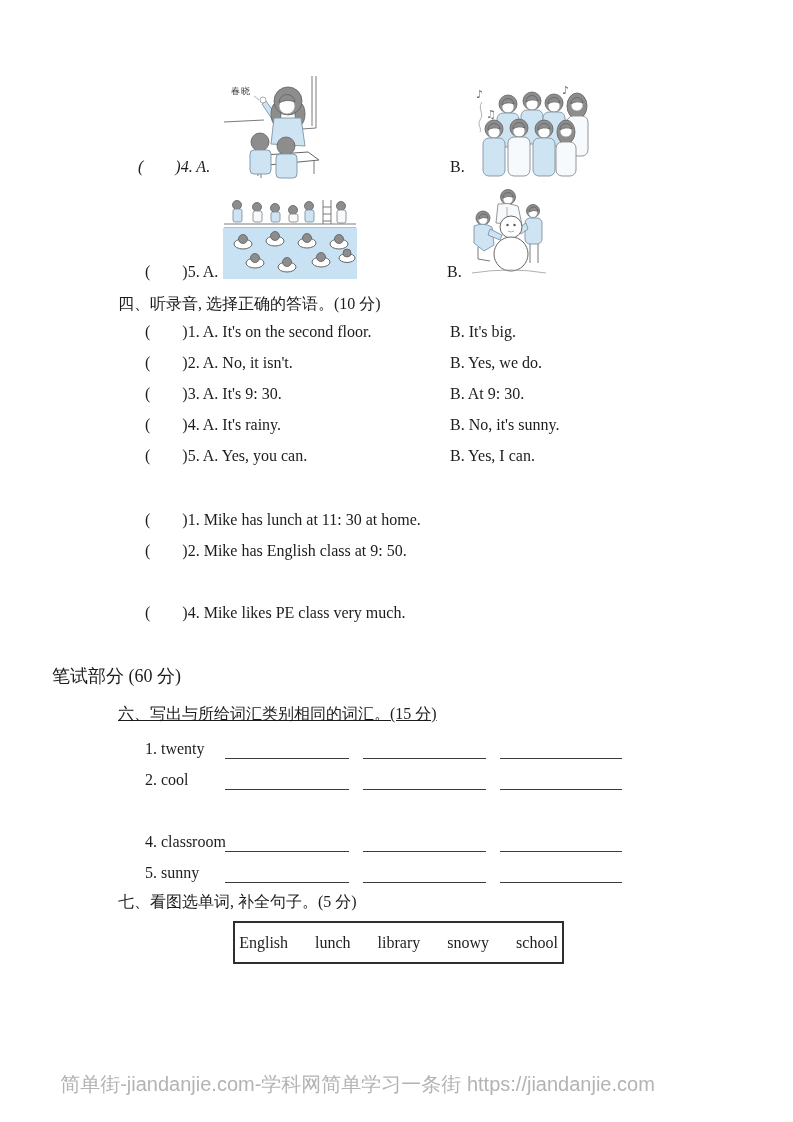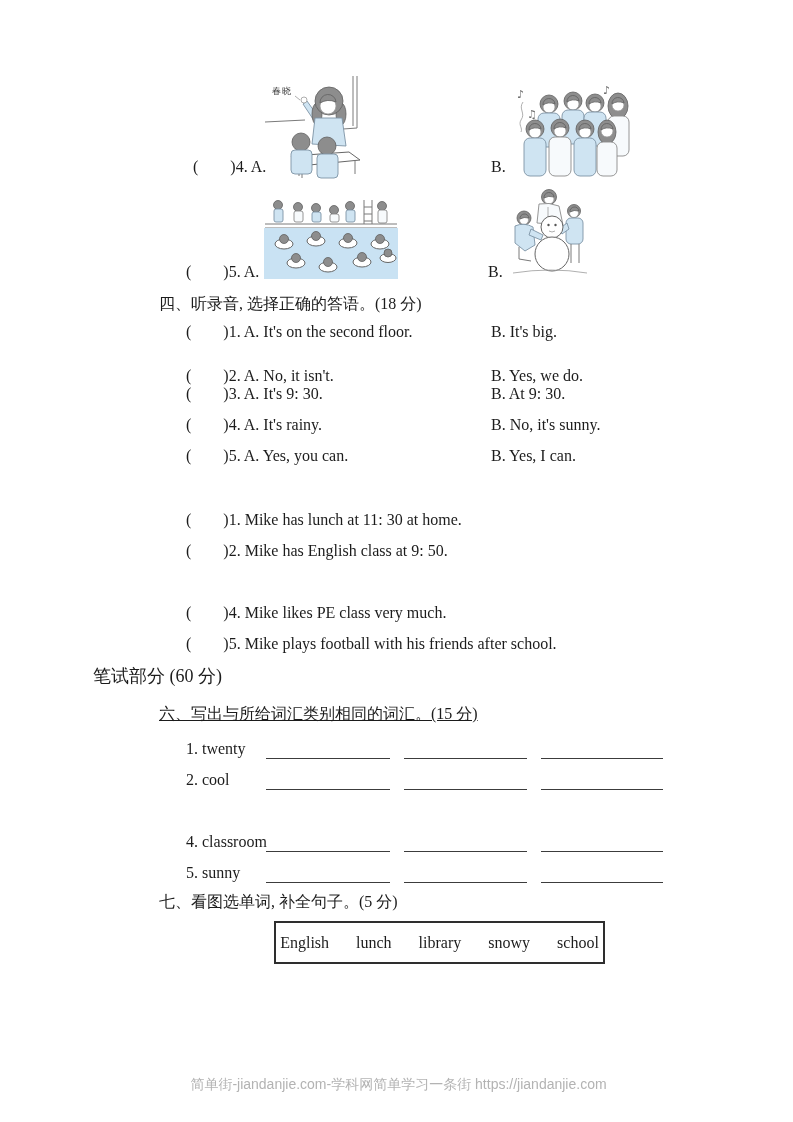--- a/index.html
+++ b/index.html
@@ -1,19 +1,19 @@
 <!DOCTYPE html>
 <html><head>
 <meta charset="utf-8">
 <style>
   html,body { margin:0; padding:0; background:#ffffff; }
   .page {
     position:relative; width:698px; height:1122px; background:#ffffff;
     font-family:"Liberation Serif","DejaVu Serif",serif;
-    font-size:16px; line-height:20px; color:#1c1c1c; overflow:hidden;margin-left:41px;
+    font-size:16px; line-height:20px; color:#1c1c1c; overflow:hidden;
   }
   .abs { position:absolute; }
   .sec-title { left:118px; white-space:pre; }
   .qrow { left:0; width:793px; height:22px; }
   .qrow .a { position:absolute; left:145px; white-space:pre; }
   .qrow .b { position:absolute; left:450px; white-space:pre; }
   .srow { left:145px; white-space:pre; }
   .heading-center { left:52px; width:753px; font-size:18px; white-space:pre; }
   .w6row { left:0; width:793px; height:24px; }
   .w6row .lbl { position:absolute; left:145px; white-space:pre; }
@@ -23,21 +23,21 @@
   .blank.c3 { left:500px; width:122px; }
   .word-box {
     left:233px; top:921px; width:331px; height:43px;
     border:2px solid #2e2e2e; box-sizing:border-box;
     display:flex; align-items:center; justify-content:center; gap:27px;
   }
   .pic-label { white-space:pre; }
   .footer {
     left:0; top:1074px; width:715px; text-align:center;
     font-family:"Liberation Sans","DejaVu Sans",sans-serif;
-    font-size:14px; color:#b3b3b3;
+    font-size:20px; color:#b3b3b3;
   }
   
   svg { display:block; }
   .ln   { stroke:#7a7a7a; stroke-width:1; fill:none; }
   .lnl  { stroke:#9a9a9a; stroke-width:0.8; fill:none; }
   .hair { fill:#8d8d8d; stroke:#5f5f5f; stroke-width:0.8; }
   .face { fill:#ffffff; stroke:#9a9a9a; stroke-width:0.8; }
   .shirt{ fill:#cfe4f2; stroke:#7d93a5; stroke-width:0.9; }
   .wshirt{ fill:#f7fafc; stroke:#8a8a8a; stroke-width:0.9; }
   .snow { fill:#ffffff; stroke:#666666; stroke-width:1; }
@@ -70,21 +70,21 @@
       <polygon class="snow" points="26,80 84,76 95,84 34,90"></polygon>
       <path class="ln" d="M37,90 V102 M90,84 V98 M34,90 L34,100"></path>
 
       <circle class="hair" cx="36" cy="66" r="9"></circle>
       <rect class="shirt" x="26" y="74" width="21" height="24" rx="4"></rect>
       <circle class="hair" cx="62" cy="70" r="9"></circle>
       <rect class="shirt" x="52" y="78" width="21" height="24" rx="4"></rect>
     </svg>
   </div>
 
-  <span class="abs pic-label" style="left:152px; top:157px;">(        )4. A.</span>
+  <span class="abs pic-label" style="left:138px; top:157px;font-style:italic;">(        )4. A.</span>
   <span class="abs pic-label" style="left:450px; top:157px;">B.</span>
 
   <div class="abs" style="left:474px; top:84px; width:116px; height:93px;">
     <svg viewBox="0 0 116 93" width="116" height="93">
       <text class="note" x="2" y="14">♪</text>
       <text class="note" x="12" y="34">♫</text>
       <text class="note" x="88" y="10">♪</text>
       <path class="lnl" d="M8,18 c-5,7 3,11 -2,18 c-3,5 2,8 0,12"></path>
 
       <g>
@@ -199,46 +199,45 @@
 
       <circle class="snow" cx="41" cy="40" r="11"></circle>
       <circle cx="37.5" cy="38" r="1.2" fill="#555"></circle>
         <circle cx="44.5" cy="38" r="1.2" fill="#555"></circle>
       <path class="lnl" d="M38,44 q3,2 6,0"></path>
       <circle class="snow" cx="41" cy="67" r="17"></circle>
       <path class="lnl" d="M2,86 Q40,80 76,86"></path>
     </svg>
   </div>
 
-  <div class="abs sec-title" style="top:294px;">四、听录音, 选择正确的答语。(18 分)</div>
+  <div class="abs sec-title" style="top:294px;">四、听录音, 选择正确的答语。(10 分)</div>
   <div class="abs qrow" style="top:322px;">
     <span class="a">(        )1. A. It's on the second floor.</span>
     <span class="b">B. It's big.</span>
   </div>
-  <div class="abs qrow" style="top:366px;">
+  <div class="abs qrow" style="top:353px;">
     <span class="a">(        )2. A. No, it isn't.</span>
     <span class="b">B. Yes, we do.</span>
   </div>
   <div class="abs qrow" style="top:384px;">
     <span class="a">(        )3. A. It's 9: 30.</span>
     <span class="b">B. At 9: 30.</span>
   </div>
   <div class="abs qrow" style="top:415px;text-align:right;">
     <span class="a">(        )4. A. It's rainy.</span>
     <span class="b">B. No, it's sunny.</span>
   </div>
   <div class="abs qrow" style="top:446px;">
     <span class="a">(        )5. A. Yes, you can.</span>
     <span class="b">B. Yes, I can.</span>
   </div>
 
   <div class="abs srow" style="top:510px;">(        )1. Mike has lunch at 11: 30 at home.</div>
   <div class="abs srow" style="top:541px;">(        )2. Mike has English class at 9: 50.</div>
   <div class="abs srow" style="top:603px;">(        )4. Mike likes PE class very much.</div>
-  <div class="abs srow" style="top:634px;">(        )5. Mike plays football with his friends after school.</div>
 
   <div class="abs heading-center" style="top:666px;">笔试部分 (60 分)</div>
 
   <div class="abs sec-title" style="top:704px;text-decoration:underline;">六、写出与所给词汇类别相同的词汇。(15 分)</div>
   <div class="abs w6row" style="top:739px;">
     <span class="lbl">1. twenty</span>
     <div class="blank c1"></div>
     <div class="blank c2"></div>
     <div class="blank c3"></div>
   </div>

